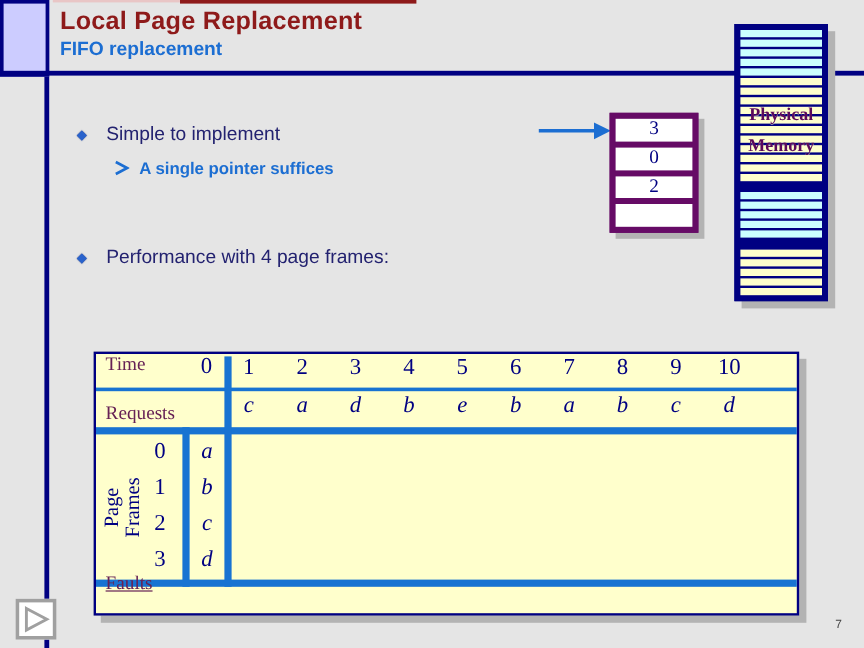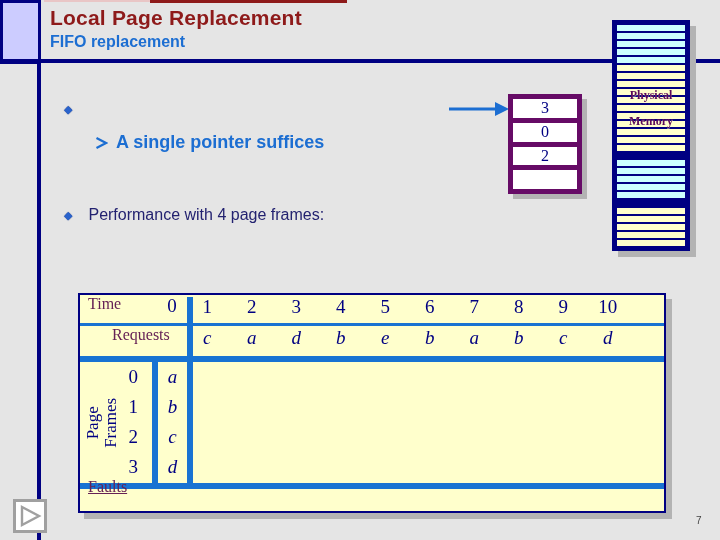--- a/index.html
+++ b/index.html
@@ -22,54 +22,54 @@
               border:3px solid var(--navy);box-sizing:border-box;}
 
   .title{position:absolute;left:50px;top:6px;font-size:21px;font-weight:700;color:var(--title-red);letter-spacing:.2px;}
   .subtitle{position:absolute;left:50px;top:33px;font-size:16px;font-weight:700;color:var(--accent-blue);}
 
   .bullet-row{position:absolute;left:64px;display:flex;align-items:center;gap:16px;}
   .b1{top:104px;} .b2{top:206px;}
   .diamond{color:#2A63CC;font-size:11px;line-height:1;text-shadow:0 0 1px #122A70;}
   .bullet-text{font-size:16px;color:var(--body-text);}
   .sub-bullet{position:absolute;left:95px;top:132px;display:flex;align-items:center;gap:8px;}
-  .sub-text{font-size:18px;font-weight:700;color:var(--accent-blue);}
+  .sub-text{font-size:14px;font-weight:700;color:var(--accent-blue);}
 
   
   .pointer-arrow{position:absolute;left:447px;top:100px;}
 
   
   .frame-list{position:absolute;left:508px;top:94px;width:74px;height:100px;box-sizing:border-box;
               border:5px solid var(--purple);background:var(--purple);display:flex;flex-direction:column;gap:5px;
               box-shadow:5px 5px 0 var(--shadow);z-index:2;}
   .frame-cell{flex:1;background:#fff;display:flex;align-items:center;justify-content:center;
               font-family:"Liberation Serif",serif;font-size:16px;color:var(--navy);}
   .frame-list-caption{position:absolute;left:498px;top:199px;width:96px;text-align:center;
               font-size:15px;font-weight:600;color:var(--body-text);}
 
   
   .memory{position:absolute;left:612px;top:20px;width:78px;height:231px;box-sizing:border-box;
           border:5px solid var(--navy);background:var(--navy);box-shadow:6px 6px 0 var(--shadow);z-index:2;}
   .memory-stripes{display:flex;flex-direction:column;gap:2px;height:100%;}
   .stripe{flex:1;} .stripe.cream{background:var(--cream);} .stripe.cyan{background:var(--cyan-stripe);}
   .stripe.navy{background:var(--navy);}
   .mem-label{position:absolute;left:0;width:100%;text-align:center;font-family:"Liberation Serif",serif;
-             font-weight:700;font-size:12px;color:#5C0A5C;text-shadow:0 1px 0 rgba(255,255,204,.55);z-index:3;}
+             font-weight:700;font-size:15px;color:#5C0A5C;text-shadow:0 1px 0 rgba(255,255,204,.55);z-index:3;}
   .mem-label.l1{top:63px;} .mem-label.l2{top:89px;}
 
   
   .sim-table{position:absolute;left:78px;top:293px;width:588px;height:220px;box-sizing:border-box;
              border:2px solid var(--navy);background:var(--cream);box-shadow:6px 6px 0 var(--shadow);
              font-family:"Liberation Serif",serif;}
   .t-label{color:var(--maroon);font-size:16px;}
   .t-num{color:var(--navy);font-size:19px;}
   .t-letter{color:var(--navy);font-size:19px;font-style:italic;}
 
   .row-time{position:absolute;left:0;top:0;width:100%;height:28px;display:flex;}
-  .row-req{position:absolute;left:0;top:31px;width:100%;height:28px;display:flex;align-items:flex-start;margin-left:24px;}
+  .row-req{position:absolute;left:0;top:31px;width:100%;height:28px;display:flex;align-items:flex-end;}
   .lbl-pad{padding-left:8px;width:66px;}
   .t0cell{width:36px;text-align:center;}
   .cells{position:absolute;left:105px;width:445px;display:flex;}
   .cells span{flex:1;text-align:center;}
   .cells.time-cells{top:1px;} .cells.req-cells{top:32px;}
 
   .thin-hline{position:absolute;left:0;top:28px;width:100%;height:3px;background:var(--table-line);}
   .thick-hline1{position:absolute;left:0;top:61px;width:100%;height:6px;background:var(--table-line);}
   .thick-hline2{position:absolute;left:0;top:188px;width:100%;height:6px;background:var(--table-line);}
   .vline1{position:absolute;left:72px;top:61px;width:6px;height:133px;background:var(--table-line);}
@@ -102,20 +102,21 @@
 
   <div class="title-divider"></div>
   <div class="left-vline"></div>
   <div class="corner-box"></div>
 
   <div class="title">Local Page Replacement</div>
   <div class="subtitle">FIFO replacement</div>
 
   <div class="bullet-row b1">
     <span class="diamond">◆</span>
+    <span class="bullet-text">Simple to implement</span>
   </div>
   <div class="sub-bullet">
     <svg width="13" height="14" viewBox="0 0 13 14">
       <path d="M1.5 2 L11 7 L1.5 12" fill="none" stroke="#1C6ED2" stroke-width="2.2"></path>
     </svg>
     <span class="sub-text">A single pointer suffices</span>
   </div>
   <div class="bullet-row b2">
     <span class="diamond">◆</span>
     <span class="bullet-text">Performance with 4 page frames:</span>

